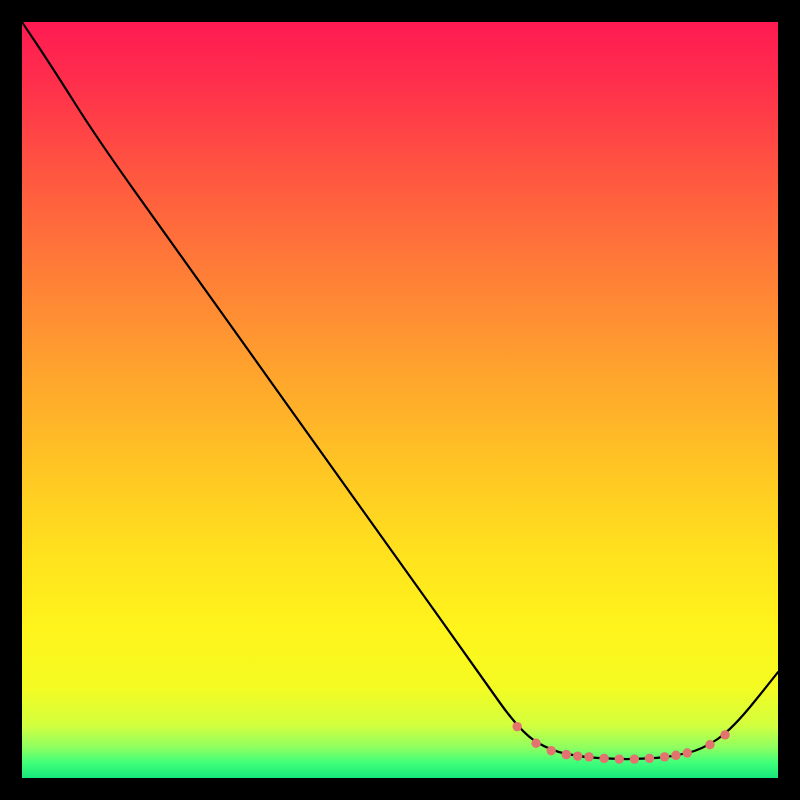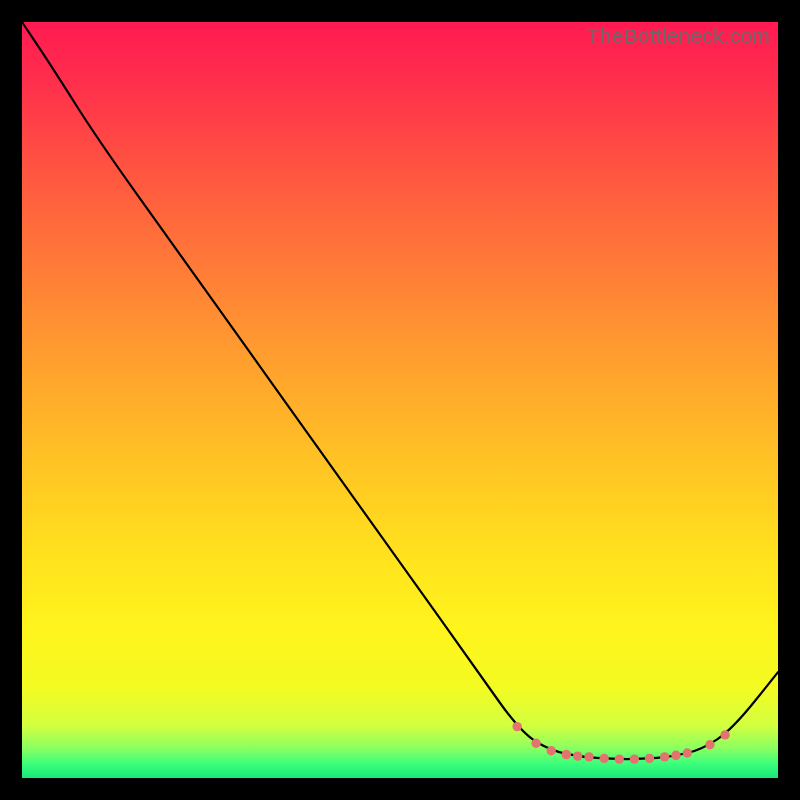--- a/index.html
+++ b/index.html
@@ -59,21 +59,20 @@
   }
   .dot {
     fill: #e2736e;
     stroke: none;
   }
 </style>
 </head>
 <body>
 
 <div class="frame">
-  <div class="watermark">TheBottleneck.com</div>
   <svg class="plot" viewBox="0 0 756 756">
     <path id="curve" class="curve" d="M 0.00 0.00 Q 0.00 0.00 15.12 22.68 Q 30.24 45.36 52.92 81.27 Q 75.60 117.18 113.40 170.10 Q 151.20 223.02 189.00 275.94 Q 226.80 328.86 264.60 381.78 Q 302.40 434.70 340.20 487.62 Q 378.00 540.54 415.80 593.46 Q 453.60 646.38 476.28 678.51 Q 498.96 710.64 514.08 719.71 Q 529.20 728.78 544.32 731.81 Q 559.44 734.83 574.56 735.97 Q 589.68 737.10 604.80 737.10 Q 619.92 737.10 635.04 735.97 Q 650.16 734.83 665.28 731.05 Q 680.40 727.27 695.52 717.07 Q 710.64 706.86 733.32 678.51 T 756.00 650.16"></path>
     <g id="dots">
         <circle cx="495.18" cy="704.59" r="4.7" class="dot"></circle>
         <circle cx="514.08" cy="721.22" r="4.7" class="dot"></circle>
         <circle cx="529.20" cy="728.78" r="4.7" class="dot"></circle>
         <circle cx="544.32" cy="732.56" r="4.7" class="dot"></circle>
         <circle cx="555.66" cy="734.08" r="4.7" class="dot"></circle>
         <circle cx="567.00" cy="734.83" r="4.7" class="dot"></circle>
         <circle cx="582.12" cy="736.34" r="4.7" class="dot"></circle>

